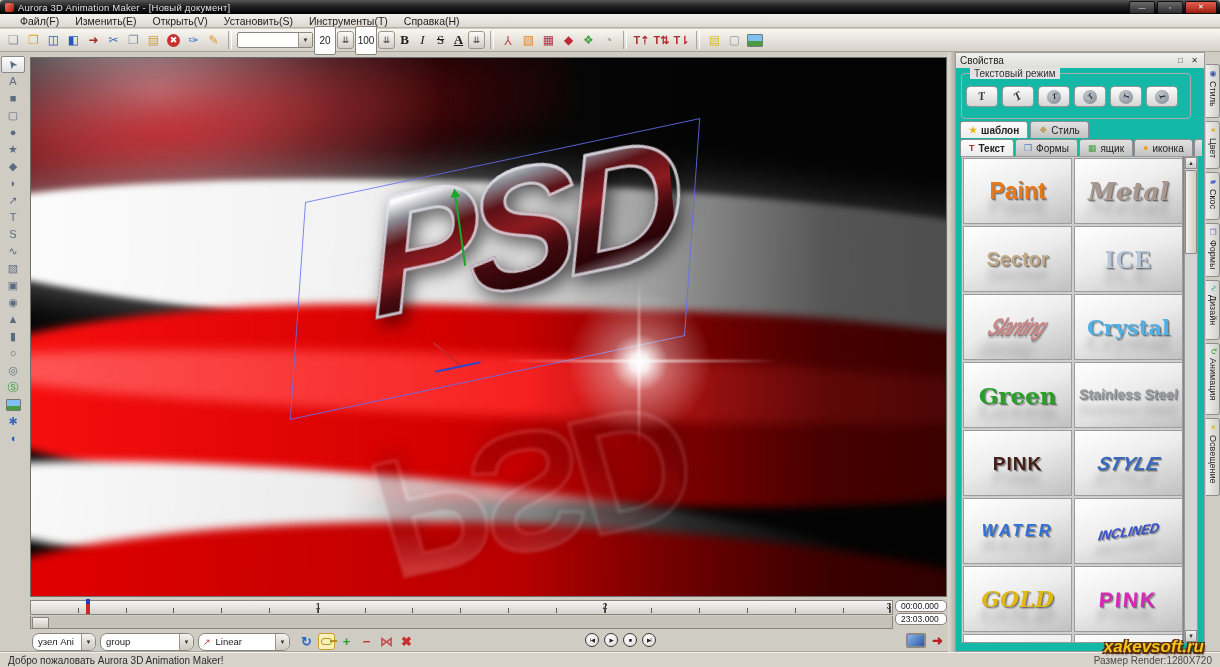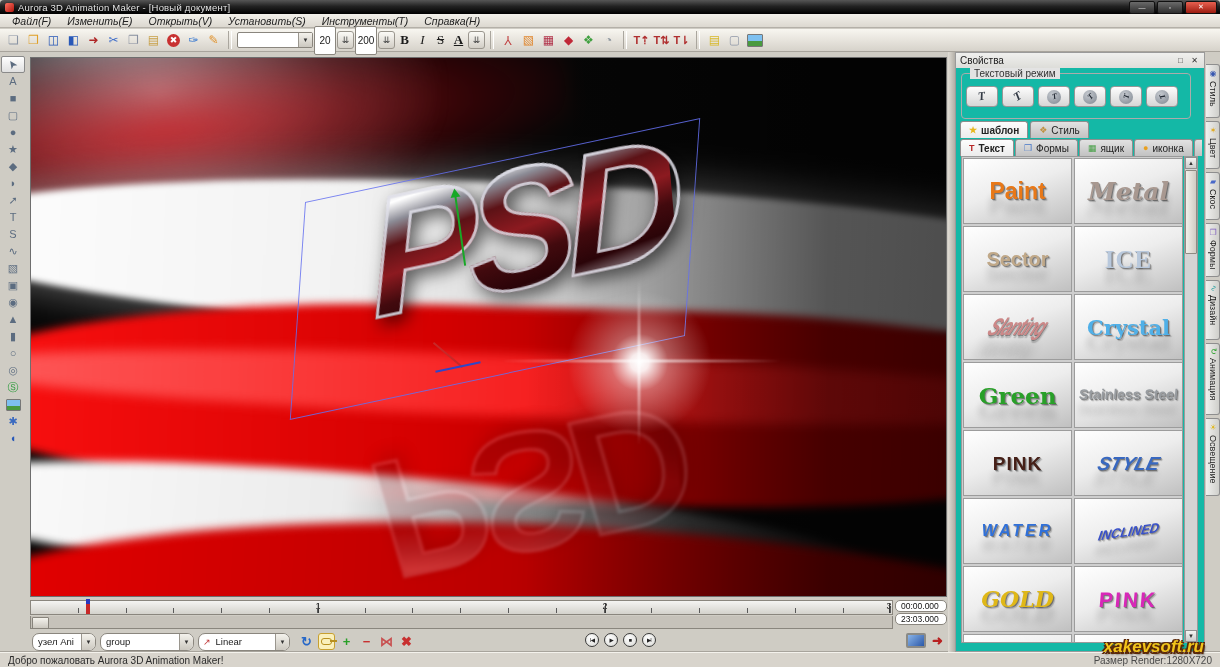--- a/index.html
+++ b/index.html
@@ -17,21 +17,21 @@
   #win-title{font-size:9.5px;letter-spacing:.2px;text-shadow:0 1px 1px #000;}
   #win-btns{margin-left:auto;display:flex;gap:2px;margin-right:3px;}
   .wbtn{height:11px;border-radius:2px;display:flex;align-items:center;justify-content:center;
     font-size:7px;color:#ddd;border:1px solid #111;}
   .wbtn.min,.wbtn.max{width:24px;background:linear-gradient(180deg,#6a6a6a,#2e2e2e);}
   .wbtn.close{width:30px;background:linear-gradient(180deg,#e86050,#9c1c10);color:#fff;}
 
   
   #menubar{position:absolute;left:0;top:14px;width:1220px;height:14px;
     background:linear-gradient(180deg,#f2f0ea,#dcd8d0);border-bottom:1px solid #b4b0a8;
-    display:flex;align-items:flex-end;padding-left:4px;box-sizing:border-box;font-style:italic;}
+    display:flex;align-items:flex-end;padding-left:12px;box-sizing:border-box;}
   .menu-item{padding:0 8px;font-size:10.5px;color:#222;}
 
   
   #toolbar{position:absolute;left:0;top:29px;width:1220px;height:23px;
     background:linear-gradient(180deg,#f8f6f0,#d6d2ca);border-bottom:1px solid #a8a49c;
     display:flex;align-items:center;padding-left:4px;box-sizing:border-box;}
   .tb-group{display:flex;align-items:center;gap:1px;}
   .tb-sep{width:2px;height:18px;margin:0 5px;border-left:1px solid #aaa69e;border-right:1px solid #fff;}
   .tbtn{width:19px;height:19px;display:flex;align-items:center;justify-content:center;border-radius:2px;}
   .tglyph{font-size:12px;line-height:1;display:inline-block;}
@@ -282,21 +282,21 @@
     <span class="tb-group">
       <span class="combo" style="width:76px">
         <span class="cval" style="flex:1"></span>
         <span class="carr">▼</span>
       </span>
       <span class="spinbox">
         <span class="num">20</span>
         <span class="spin">⇊</span>
       </span>
       <span class="spinbox">
-        <span class="num">200</span>
+        <span class="num">100</span>
         <span class="spin">⇊</span>
       </span>
       <span class="fmt-btn b">B</span>
       <span class="fmt-btn i">I</span>
       <span class="fmt-btn s">S</span>
       <span class="fmt-btn u">A</span>
       <span class="spin" style="width:15px;height:16px;display:flex;align-items:center;justify-content:center;border:1px solid #9a968e;border-radius:3px;background:linear-gradient(180deg,#fbfaf6,#d2cec6);font-size:9px;color:#444">⇊</span>
     </span>
     <span class="tb-sep"></span>
     <span class="tb-group" id="tb-objects">

